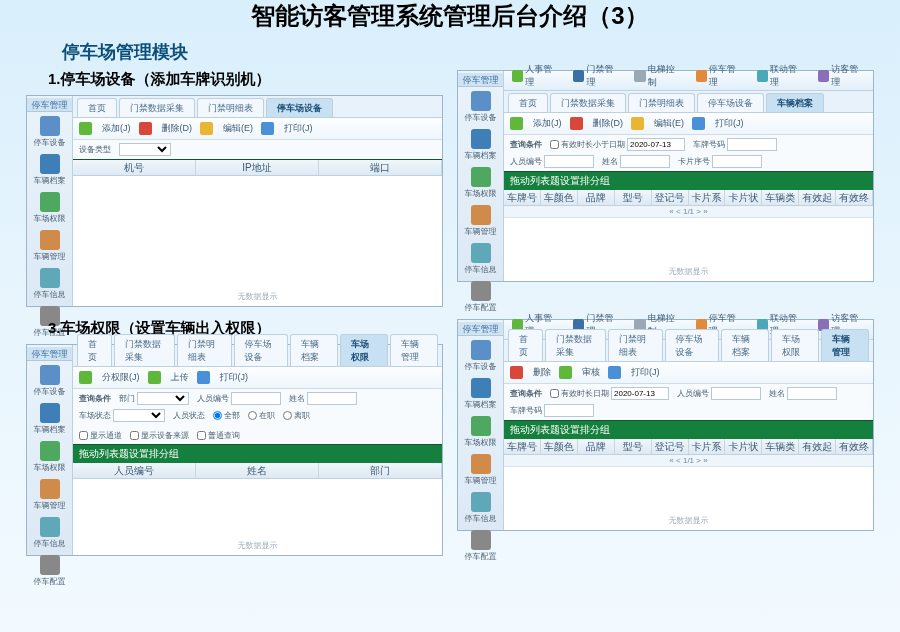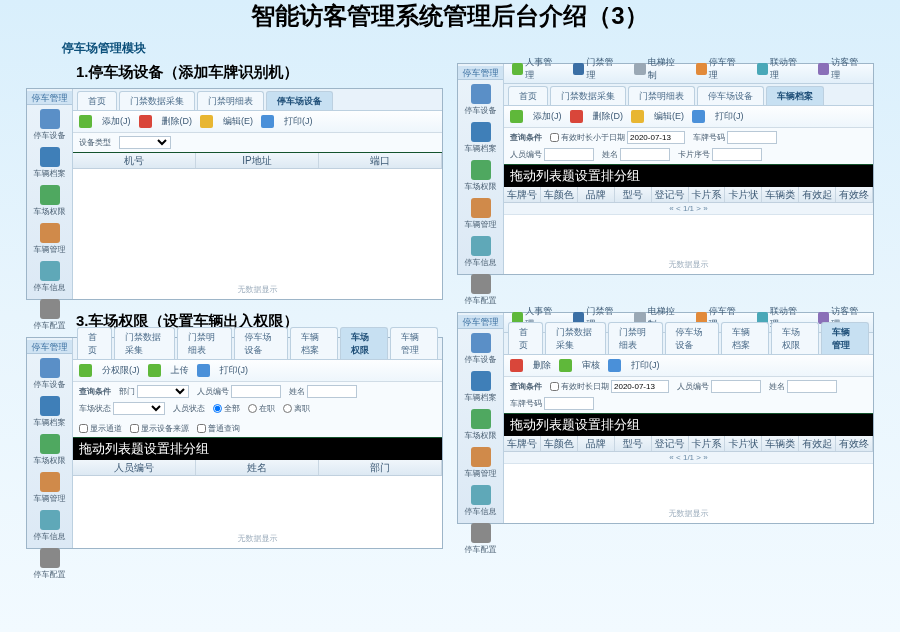--- a/index.html
+++ b/index.html
@@ -9,36 +9,36 @@
   font-family: "Microsoft YaHei", SimSun, sans-serif;
   overflow: hidden;
 }
 .page-title {
   text-align: center;
   font-size: 24px; font-weight: bold;
   color: #000;
   padding: 0 0 8px;
 }
 .module-title {
-  font-size: 12px; font-weight: bold;
+  font-size: 18px; font-weight: bold;
   color: #0b4f7a;
   padding: 0 0 6px 62px;
 }
 .grid {
   display: grid;
   grid-template-columns: 1fr 1fr;
   grid-template-rows: 1fr 1fr;
   gap: 12px 14px;
   padding: 0 26px 20px 26px;
 }
 .cell { display: flex; flex-direction: column; }
 .caption {
   font-size: 15px; font-weight: bold;
   color: #000;
-  margin: 0 0 6px 50px;
+  margin: 0 0 6px 22px;
 }
 .app {
   background: #fff;
   border: 1px solid #9db5c8;
   display: flex;
   height: 212px;
   font-size: 10px;
   color: #333;
 }
 .sidebar {
@@ -143,23 +143,23 @@
 .filter label { display: flex; align-items: center; gap: 2px; }
 .filter input[type=text], .filter select {
   height: 13px; font-size: 8px;
   border: 1px solid #b8c8d6;
   background: #fff;
   padding: 0 2px;
 }
 .filter input[type=text] { width: 50px; }
 .filter select { width: 52px; }
 .darkbar {
-  background: #000000;
+  background: #15803d;
   color: #fff;
-  font-size: 13px;
+  font-size: 10px;
   padding: 2px 6px;
 }
 .tbl-head {
   display: flex;
   background: linear-gradient(to bottom, #f0f6fb, #dde9f3);
   border-bottom: 1px solid #c0d0de;
   height: 16px;
 }
 .tbl-head .th {
   flex: 1;

